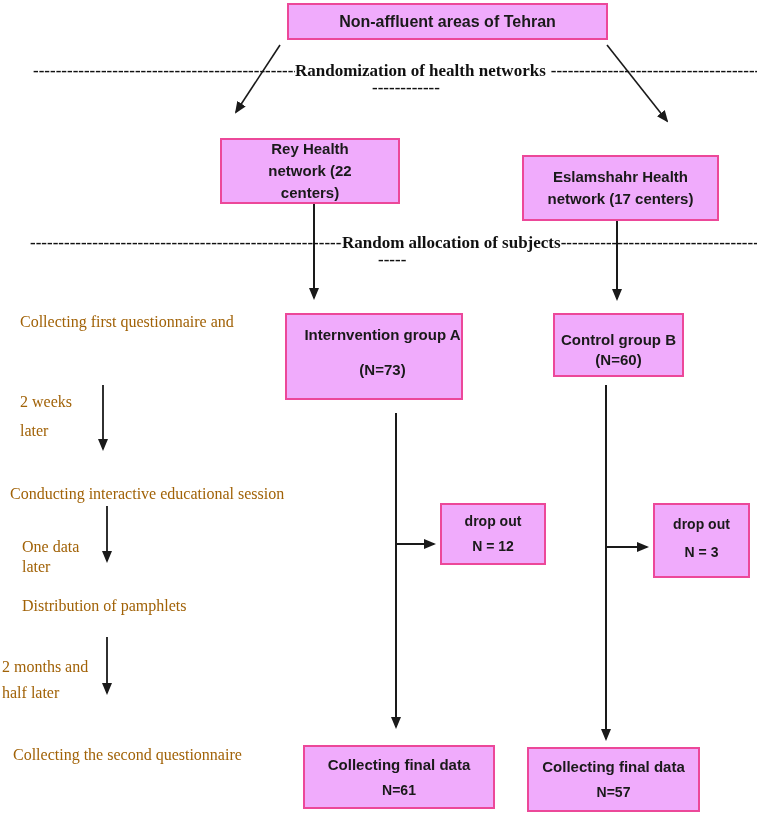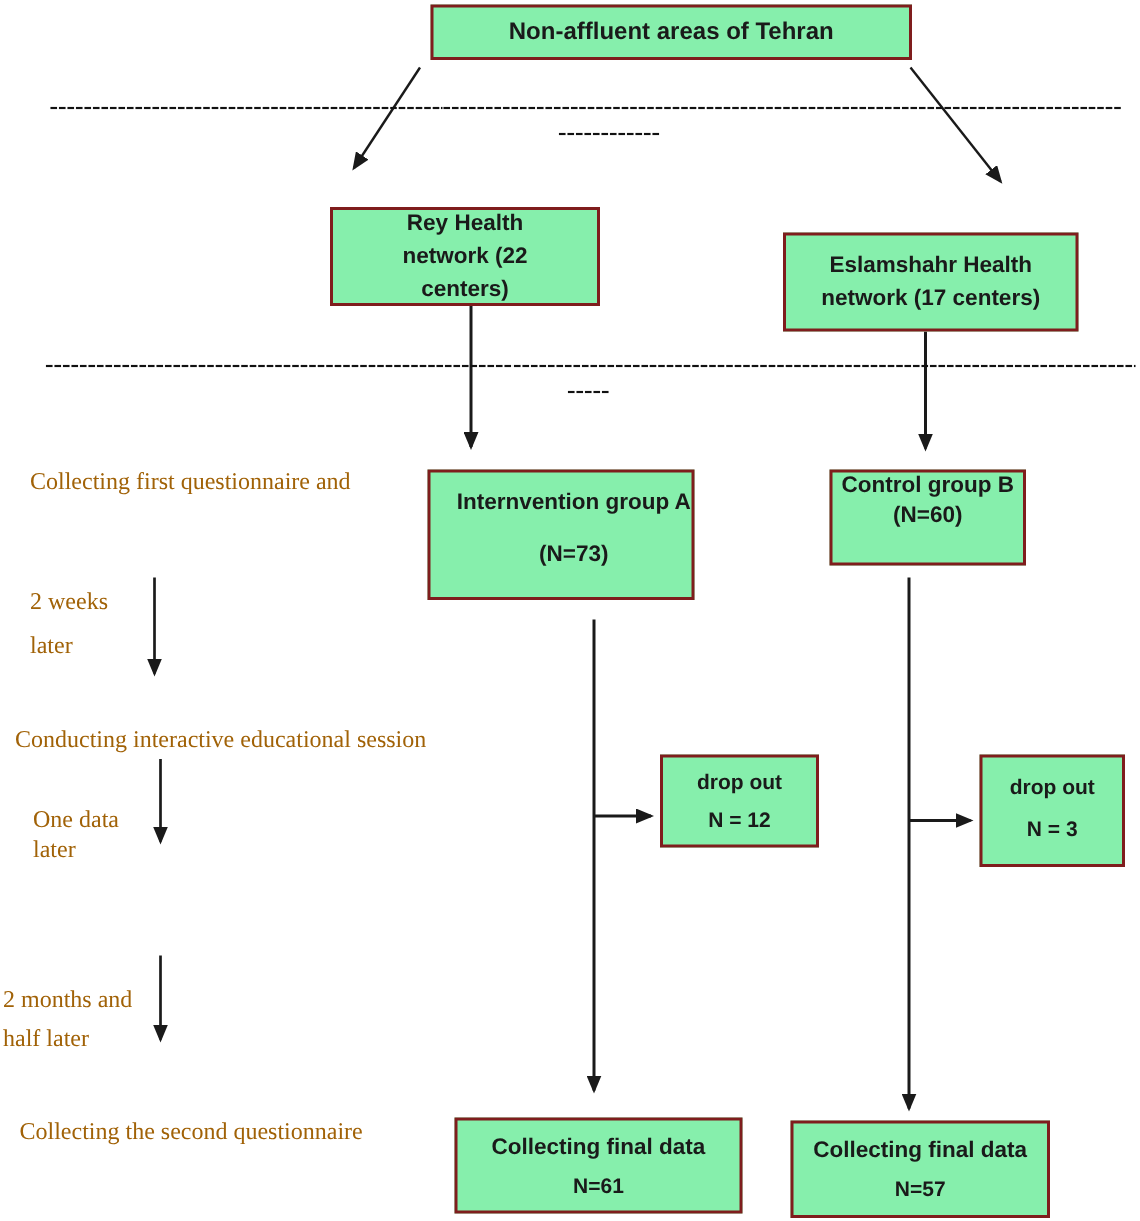--- a/index.html
+++ b/index.html
@@ -9,37 +9,37 @@
     height: 814px;
     background: #ffffff;
     overflow: hidden;
     font-family: "Liberation Sans", sans-serif;
     color: #1a1a1a;
   }
   
   .box {
     position: absolute;
     box-sizing: border-box;
-    border: 2px solid #7f1d1d;
-    background: #86efac;
+    border: 2px solid #ec4899;
+    background: #f0abfc;
     display: flex;
     flex-direction: column;
     align-items: center;
     text-align: center;
     font-family: "Liberation Sans", sans-serif;
     font-weight: bold;
     color: #1a1a1a;
   }
   .box .bline { display: block; }
   #title-box        { left: 287px; top: 3px;   width: 321px; height: 37px; justify-content: center; font-size: 16px; }
   #rey-box          { left: 220px; top: 138px; width: 180px; height: 66px; justify-content: center; font-size: 15px; line-height: 22px; padding: 0 26px; }
   #eslamshahr-box   { left: 522px; top: 155px; width: 197px; height: 66px; justify-content: center; font-size: 15px; line-height: 22px; padding: 0 10px; }
   #intervention-box { left: 285px; top: 313px; width: 178px; height: 87px; justify-content: flex-start; padding-top: 11px; font-size: 15px; padding-left: 17px; }
   #intervention-box .bline2 { margin-top: 18px; }
-  #control-box      { left: 553px; top: 313px; width: 131px; height: 64px; justify-content: flex-start; padding-top: 0; font-size: 15px; }
+  #control-box      { left: 553px; top: 313px; width: 131px; height: 64px; justify-content: flex-start; padding-top: 16px; font-size: 15px; }
   #control-box .bline2 { margin-top: 3px; }
   #dropout-a-box    { left: 440px; top: 503px; width: 106px; height: 62px; justify-content: flex-start; padding-top: 8px; font-size: 14px; }
   #dropout-a-box .bline2 { margin-top: 9px; }
   #dropout-b-box    { left: 653px; top: 503px; width: 97px;  height: 75px; justify-content: flex-start; padding-top: 11px; font-size: 14px; }
   #dropout-b-box .bline2 { margin-top: 12px; }
   #final-a-box      { left: 303px; top: 745px; width: 192px; height: 64px; justify-content: flex-start; padding-top: 9px; font-size: 15px; }
   #final-a-box .bline2 { margin-top: 9px; font-size: 14px; }
   #final-b-box      { left: 527px; top: 747px; width: 173px; height: 65px; justify-content: flex-start; padding-top: 9px; font-size: 15px; }
   #final-b-box .bline2 { margin-top: 9px; font-size: 14px; }
   
@@ -124,33 +124,35 @@
       <path d="M107,637 L107,693" stroke-width="1.8" marker-end="url(#arrowhead)"></path>
     </g>
   </svg>
 
   <div class="box" id="title-box">
     <span>Non-affluent areas of Tehran</span>
   </div>
 
   <div class="divider" id="divider1">
     <span class="dashes dash-left">--------------------------------------------------------------------------------</span>
+    <span class="dlabel">Randomization of health networks</span>
     <span class="dashes dash-right">--------------------------------------------------------------------------------</span>
   </div>
   <span class="sub-dashes" id="sub-dashes1">------------</span>
 
   <div class="box" id="rey-box">
     <span>Rey Health network (22 centers)</span>
   </div>
   <div class="box" id="eslamshahr-box">
     <span>Eslamshahr Health network (17 centers)</span>
   </div>
 
   <div class="divider" id="divider2">
     <span class="dashes dash-left">--------------------------------------------------------------------------------</span>
+    <span class="dlabel">Random allocation of subjects</span>
     <span class="dashes dash-right">--------------------------------------------------------------------------------</span>
   </div>
   <span class="sub-dashes" id="sub-dashes2">-----</span>
 
   <div class="box" id="intervention-box">
     <span class="bline bline1">Internvention group A</span>
     <span class="bline bline2">(N=73)</span>
   </div>
   <div class="box" id="control-box">
     <span class="bline bline1">Control group B</span>
@@ -176,17 +178,18 @@
   </div>
 
   <div class="tlabel" id="tl-step1">
     <span style="display:block">Collecting first questionnaire and</span>
   </div>
   <div class="tlabel" id="tl-int1a">2 weeks</div>
   <div class="tlabel" id="tl-int1b">later</div>
   <div class="tlabel" id="tl-step2">Conducting interactive educational session</div>
   <div class="tlabel" id="tl-int2a">One data</div>
   <div class="tlabel" id="tl-int2b">later</div>
+  <div class="tlabel" id="tl-step3">Distribution of pamphlets</div>
   <div class="tlabel" id="tl-int3a">2 months and</div>
   <div class="tlabel" id="tl-int3b">half later</div>
   <div class="tlabel" id="tl-step4">Collecting the second questionnaire</div>
 
 </div>
 
 </body></html>

